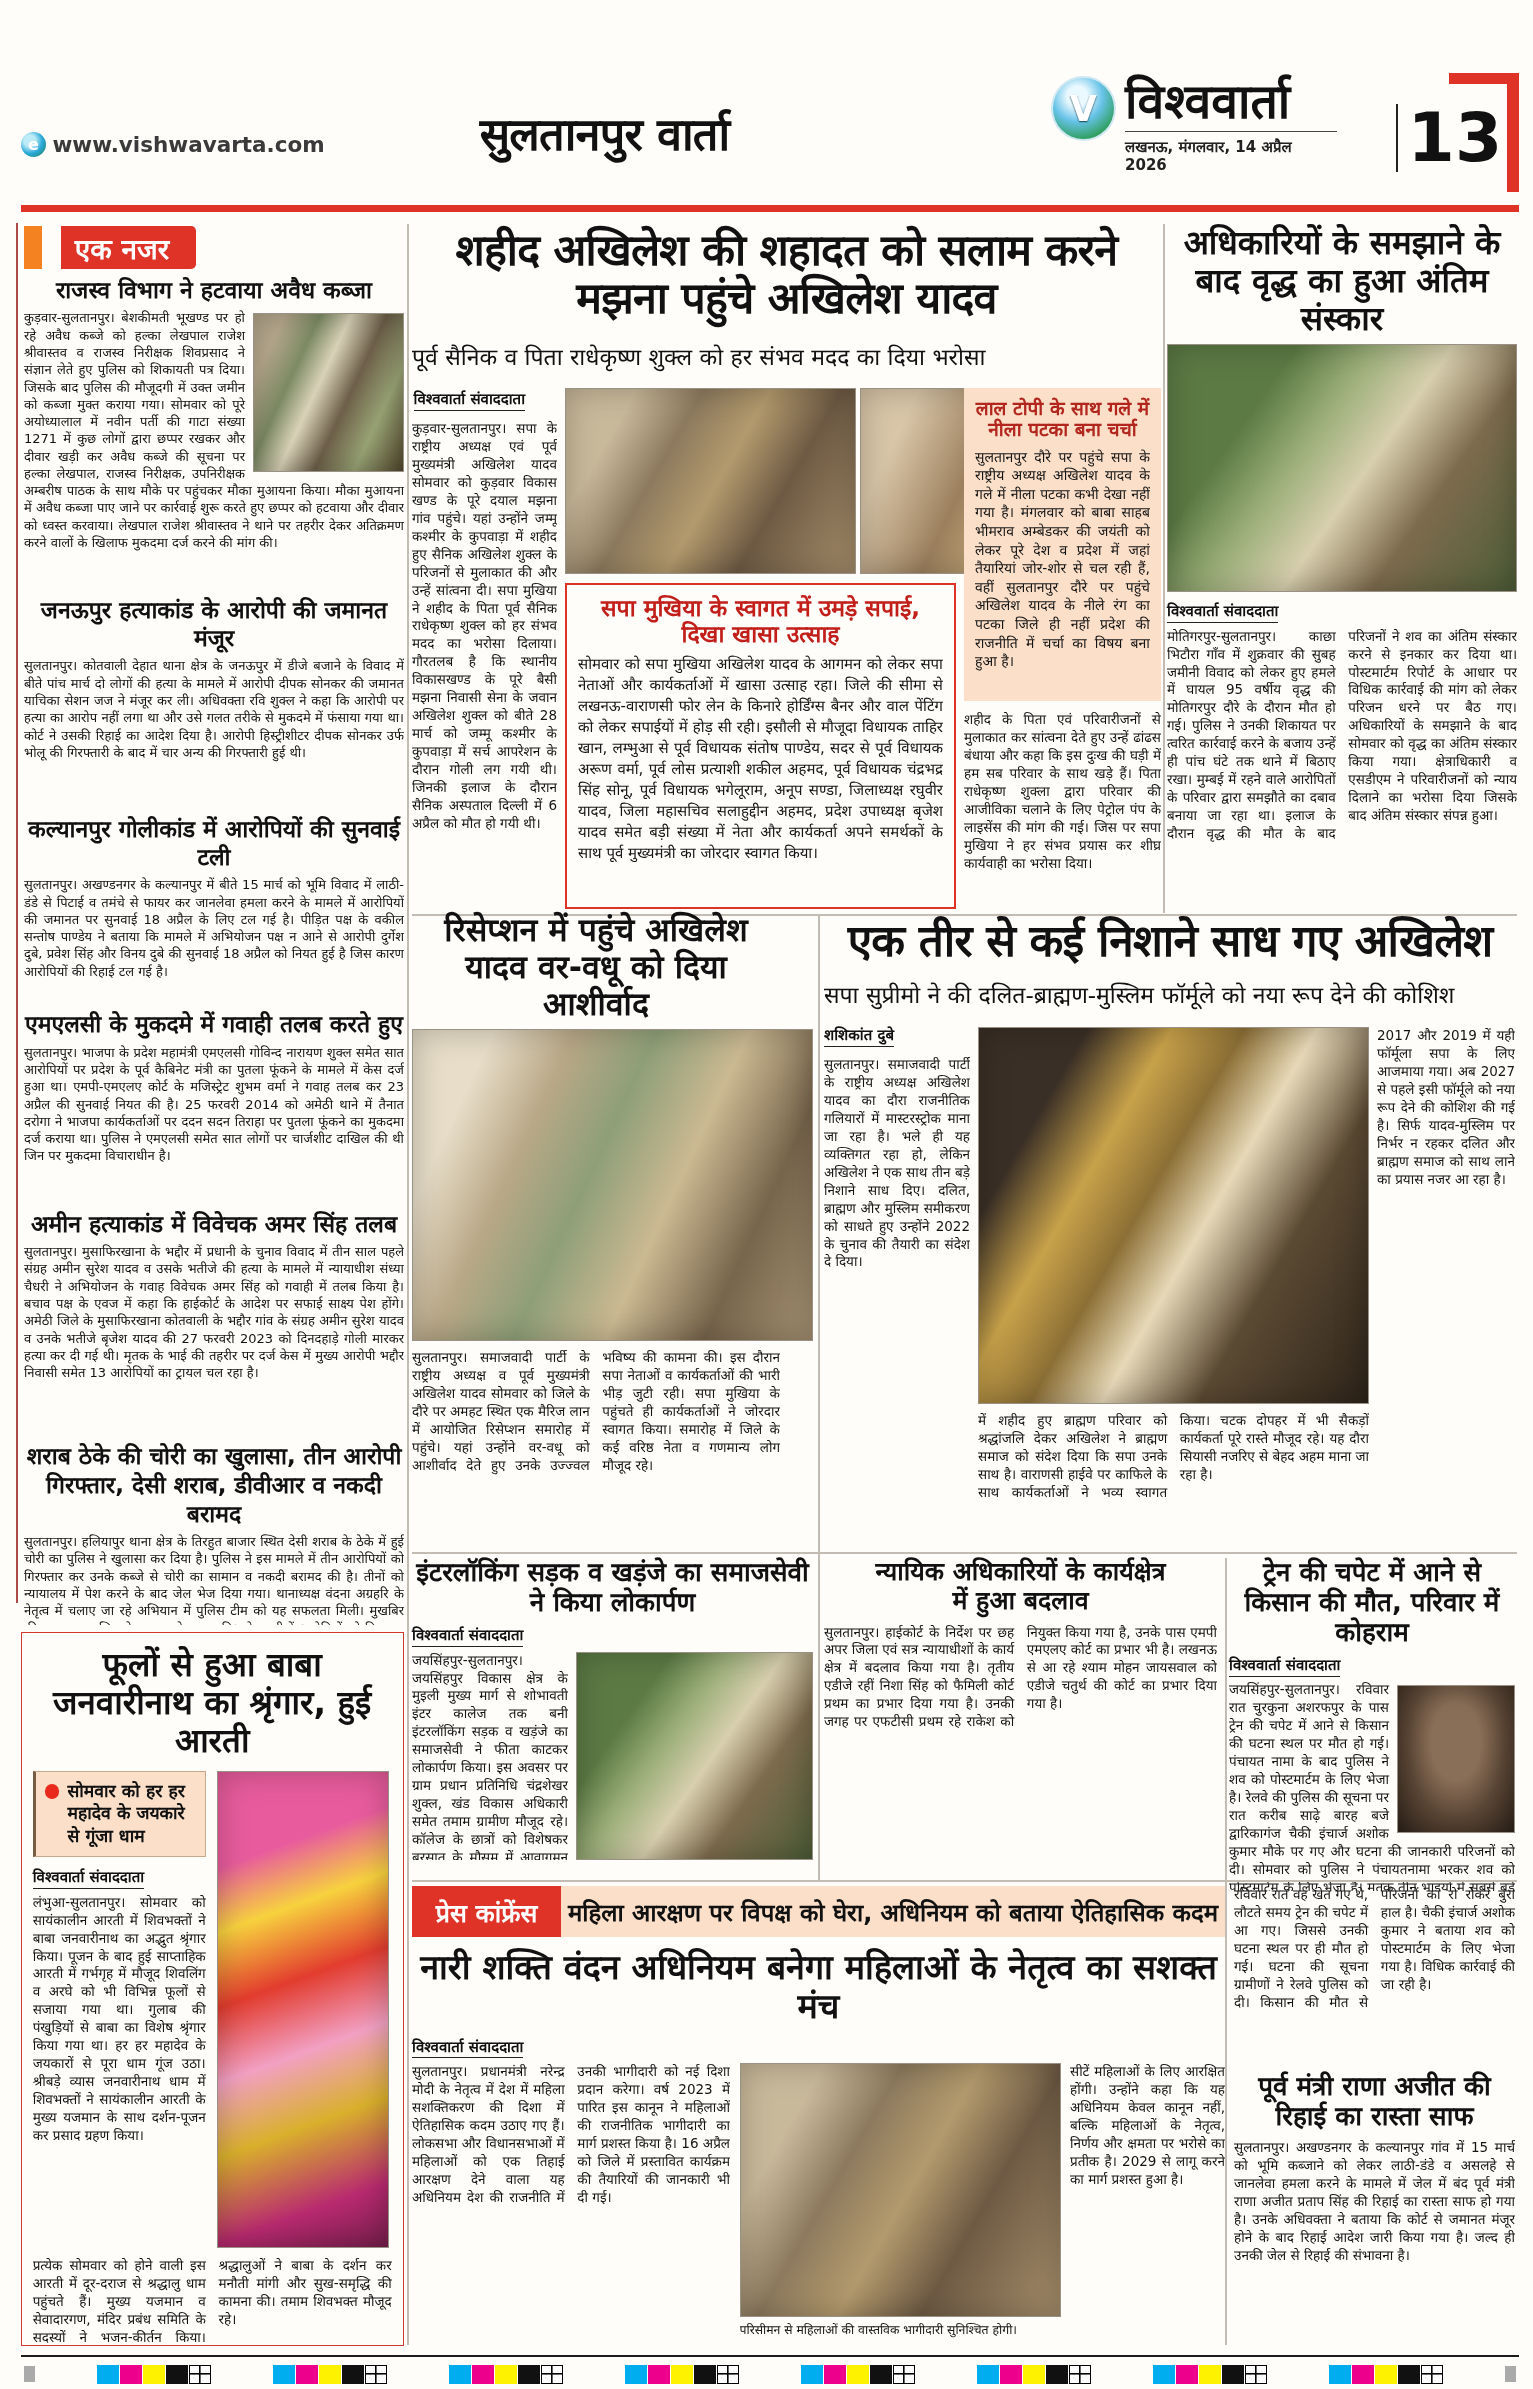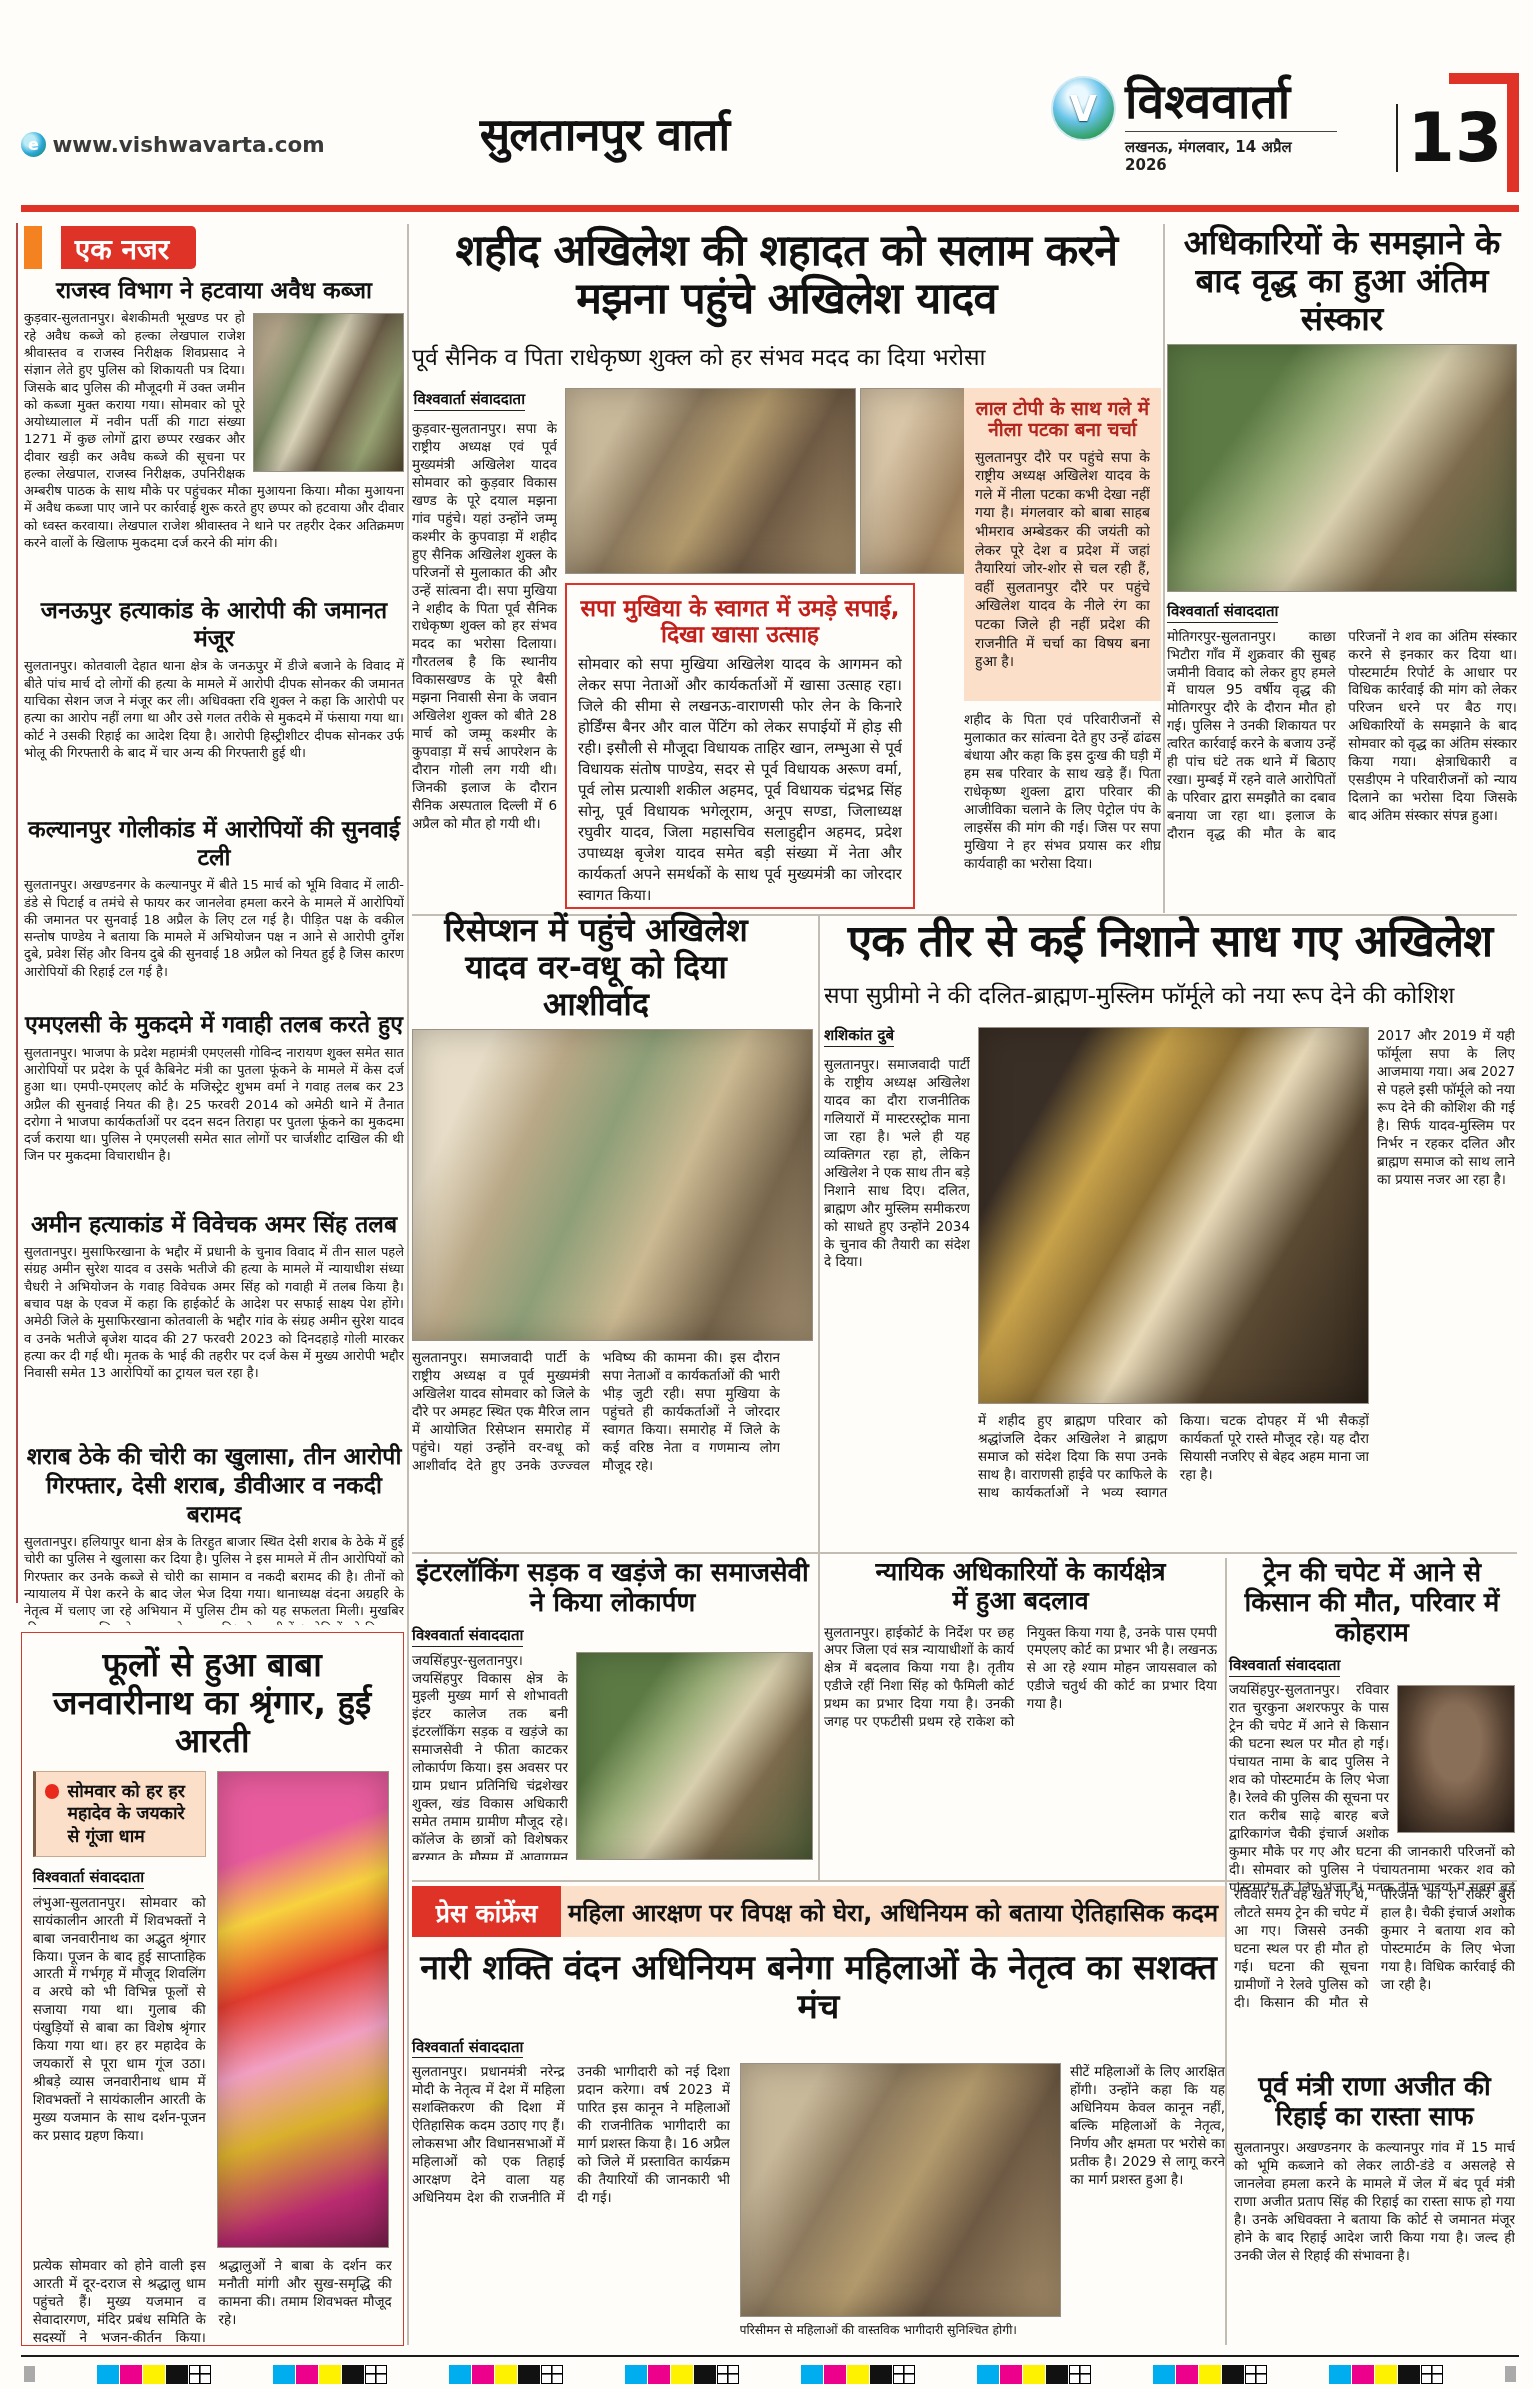--- a/index.html
+++ b/index.html
@@ -144,21 +144,21 @@
     <div class="body-txt cols-2" style="margin-top:9.5px; height:143px;">प्रत्येक सोमवार को होने वाली इस आरती में दूर-दराज से श्रद्धालु धाम पहुंचते हैं। मुख्य यजमान व सेवादारगण, मंदिर प्रबंध समिति के सदस्यों ने भजन-कीर्तन किया। श्रद्धालुओं ने बाबा के दर्शन कर मनौती मांगी और सुख-समृद्धि की कामना की। तमाम शिवभक्त मौजूद रहे।</div>
   </div>
 
   <div class="abs" style="left:412px; top:224px; width:749px; height:689px;">
     <div class="abs h-xl" style="left:0; top:1.6px; width:749px; font-size:43px;">शहीद अखिलेश की शहादत को सलाम करने मझना पहुंचे अखिलेश यादव</div>
     <div class="abs deck" style="left:0; top:116px; width:749px; font-size:23px;">पूर्व सैनिक व पिता राधेकृष्ण शुक्ल को हर संभव मदद का दिया भरोसा</div>
     <div class="abs" style="left:1.6px; top:164px;"><span class="byline">विश्ववार्ता संवाददाता</span></div>
     <div class="abs body-txt" style="left:0; top:196px; width:145px; height:488px;">कुड़वार-सुलतानपुर। सपा के राष्ट्रीय अध्यक्ष एवं पूर्व मुख्यमंत्री अखिलेश यादव सोमवार को कुड़वार विकास खण्ड के पूरे दयाल मझना गांव पहुंचे। यहां उन्होंने जम्मू कश्मीर के कुपवाड़ा में शहीद हुए सैनिक अखिलेश शुक्ल के परिजनों से मुलाकात की और उन्हें सांत्वना दी। सपा मुखिया ने शहीद के पिता पूर्व सैनिक राधेकृष्ण शुक्ल को हर संभव मदद का भरोसा दिलाया। गौरतलब है कि स्थानीय विकासखण्ड के पूरे बैसी मझना निवासी सेना के जवान अखिलेश शुक्ल को बीते 28 मार्च को जम्मू कश्मीर के कुपवाड़ा में सर्च आपरेशन के दौरान गोली लग गयी थी। जिनकी इलाज के दौरान सैनिक अस्पताल दिल्ली में 6 अप्रैल को मौत हो गयी थी।</div>
     <div class="abs photo ph-indoor" style="left:153px; top:164px; width:291px; height:186px;"></div>
     <div class="abs photo ph-indoor2" style="left:448px; top:164px; width:301px; height:186px;"></div>
-    <div class="abs red-box" style="left:153px; top:359px; width:350px; height:326px; overflow:hidden;">
+    <div class="abs red-box" style="left:153px; top:359px; width:391px; height:326px; overflow:hidden;">
       <div class="h-l" style="font-size:23px; color:#c21f1a;">सपा मुखिया के स्वागत में उमड़े सपाई, दिखा खासा उत्साह</div>
       <div class="body-txt" style="font-size:15px; line-height:1.4; margin-top:6.4px; height:251px;">सोमवार को सपा मुखिया अखिलेश यादव के आगमन को लेकर सपा नेताओं और कार्यकर्ताओं में खासा उत्साह रहा। जिले की सीमा से लखनऊ-वाराणसी फोर लेन के किनारे होर्डिंग्स बैनर और वाल पेंटिंग को लेकर सपाईयों में होड़ सी रही। इसौली से मौजूदा विधायक ताहिर खान, लम्भुआ से पूर्व विधायक संतोष पाण्डेय, सदर से पूर्व विधायक अरूण वर्मा, पूर्व लोस प्रत्याशी शकील अहमद, पूर्व विधायक चंद्रभद्र सिंह सोनू, पूर्व विधायक भगेलूराम, अनूप सण्डा, जिलाध्यक्ष रघुवीर यादव, जिला महासचिव सलाहुद्दीन अहमद, प्रदेश उपाध्यक्ष बृजेश यादव समेत बड़ी संख्या में नेता और कार्यकर्ता अपने समर्थकों के साथ पूर्व मुख्यमंत्री का जोरदार स्वागत किया।</div>
     </div>
     <div class="abs peach-box" style="left:552px; top:164px; width:197px; height:313px; overflow:hidden;">
       <div class="h-l" style="font-size:19px; color:#b3261e;">लाल टोपी के साथ गले में नीला पटका बना चर्चा</div>
       <div class="body-txt" style="font-size:14px; margin-top:6.4px; height:223px;">सुलतानपुर दौरे पर पहुंचे सपा के राष्ट्रीय अध्यक्ष अखिलेश यादव के गले में नीला पटका कभी देखा नहीं गया है। मंगलवार को बाबा साहब भीमराव अम्बेडकर की जयंती को लेकर पूरे देश व प्रदेश में जहां तैयारियां जोर-शोर से चल रही हैं, वहीं सुलतानपुर दौरे पर पहुंचे अखिलेश यादव के नीले रंग का पटका जिले ही नहीं प्रदेश की राजनीति में चर्चा का विषय बना हुआ है।</div>
     </div>
     <div class="abs body-txt" style="left:552px; top:487px; width:197px; height:199px;">शहीद के पिता एवं परिवारीजनों से मुलाकात कर सांत्वना देते हुए उन्हें ढांढस बंधाया और कहा कि इस दुःख की घड़ी में हम सब परिवार के साथ खड़े हैं। पिता राधेकृष्ण शुक्ला द्वारा परिवार की आजीविका चलाने के लिए पेट्रोल पंप के लाइसेंस की मांग की गई। जिस पर सपा मुखिया ने हर संभव प्रयास कर शीघ्र कार्यवाही का भरोसा दिया।</div>
   </div>
 
@@ -174,21 +174,21 @@
   <div class="abs" style="left:412px; top:912px; width:368px; height:588px;">
     <div class="h-l" style="font-size:32px;">रिसेप्शन में पहुंचे अखिलेश यादव वर-वधू को दिया आशीर्वाद</div>
     <div class="photo ph-banquet" style="width:401px; height:312px; margin-top:6.4px;"></div>
     <div class="body-txt cols-2" style="margin-top:8px; height:170px;">सुलतानपुर। समाजवादी पार्टी के राष्ट्रीय अध्यक्ष व पूर्व मुख्यमंत्री अखिलेश यादव सोमवार को जिले के दौरे पर अमहट स्थित एक मैरिज लान में आयोजित रिसेप्शन समारोह में पहुंचे। यहां उन्होंने वर-वधू को आशीर्वाद देते हुए उनके उज्ज्वल भविष्य की कामना की। इस दौरान सपा नेताओं व कार्यकर्ताओं की भारी भीड़ जुटी रही। सपा मुखिया के पहुंचते ही कार्यकर्ताओं ने जोरदार स्वागत किया। समारोह में जिले के कई वरिष्ठ नेता व गणमान्य लोग मौजूद रहे।</div>
   </div>
 
   <div class="abs" style="left:824px; top:916px; width:692px; height:633px;">
     <div class="abs h-xl" style="left:0; top:0; width:692px; font-size:44px;">एक तीर से कई निशाने साध गए अखिलेश</div>
     <div class="abs deck" style="left:0; top:62px; width:692px; font-size:23px;">सपा सुप्रीमो ने की दलित-ब्राह्मण-मुस्लिम फॉर्मूले को नया रूप देने की कोशिश</div>
     <div class="abs" style="left:0; top:108px;"><span class="byline">शशिकांत दुबे</span></div>
-    <div class="abs body-txt" style="left:0; top:140px; width:146px; height:493px;">सुलतानपुर। समाजवादी पार्टी के राष्ट्रीय अध्यक्ष अखिलेश यादव का दौरा राजनीतिक गलियारों में मास्टरस्ट्रोक माना जा रहा है। भले ही यह व्यक्तिगत रहा हो, लेकिन अखिलेश ने एक साथ तीन बड़े निशाने साध दिए। दलित, ब्राह्मण और मुस्लिम समीकरण को साधते हुए उन्होंने 2034 के चुनाव की तैयारी का संदेश दे दिया।</div>
+    <div class="abs body-txt" style="left:0; top:140px; width:146px; height:493px;">सुलतानपुर। समाजवादी पार्टी के राष्ट्रीय अध्यक्ष अखिलेश यादव का दौरा राजनीतिक गलियारों में मास्टरस्ट्रोक माना जा रहा है। भले ही यह व्यक्तिगत रहा हो, लेकिन अखिलेश ने एक साथ तीन बड़े निशाने साध दिए। दलित, ब्राह्मण और मुस्लिम समीकरण को साधते हुए उन्होंने 2022 के चुनाव की तैयारी का संदेश दे दिया।</div>
     <div class="abs photo ph-mics" style="left:154px; top:111px; width:391px; height:377px;"></div>
     <div class="abs body-txt" style="left:553px; top:111px; width:138px; height:522px;">2017 और 2019 में यही फॉर्मूला सपा के लिए आजमाया गया। अब 2027 से पहले इसी फॉर्मूले को नया रूप देने की कोशिश की गई है। सिर्फ यादव-मुस्लिम पर निर्भर न रहकर दलित और ब्राह्मण समाज को साथ लाने का प्रयास नजर आ रहा है।</div>
     <div class="abs body-txt cols-2" style="left:154px; top:496px; width:391px; height:137px;">में शहीद हुए ब्राह्मण परिवार को श्रद्धांजलि देकर अखिलेश ने ब्राह्मण समाज को संदेश दिया कि सपा उनके साथ है। वाराणसी हाईवे पर काफिले के साथ कार्यकर्ताओं ने भव्य स्वागत किया। चटक दोपहर में भी सैकड़ों कार्यकर्ता पूरे रास्ते मौजूद रहे। यह दौरा सियासी नजरिए से बेहद अहम माना जा रहा है।</div>
   </div>
 
   <div class="abs hsep" style="left:412px; top:1552px; width:1105px;"></div>
 
   <div class="abs" style="left:412px; top:1558px; width:401px; height:318px;">
     <div class="h-l" style="font-size:26px;">इंटरलॉकिंग सड़क व खड़ंजे का समाजसेवी ने किया लोकार्पण</div>
     <div style="margin:6.4px 0 4.8px;"><span class="byline">विश्ववार्ता संवाददाता</span></div>

